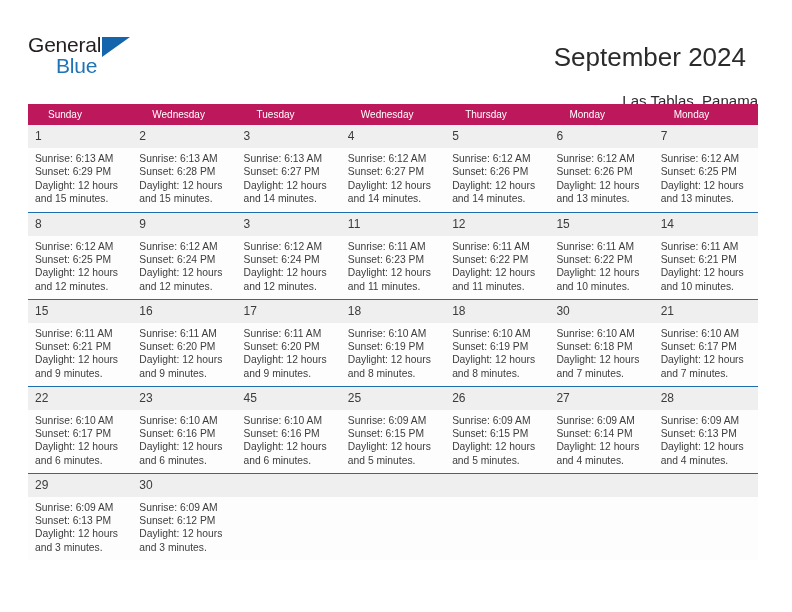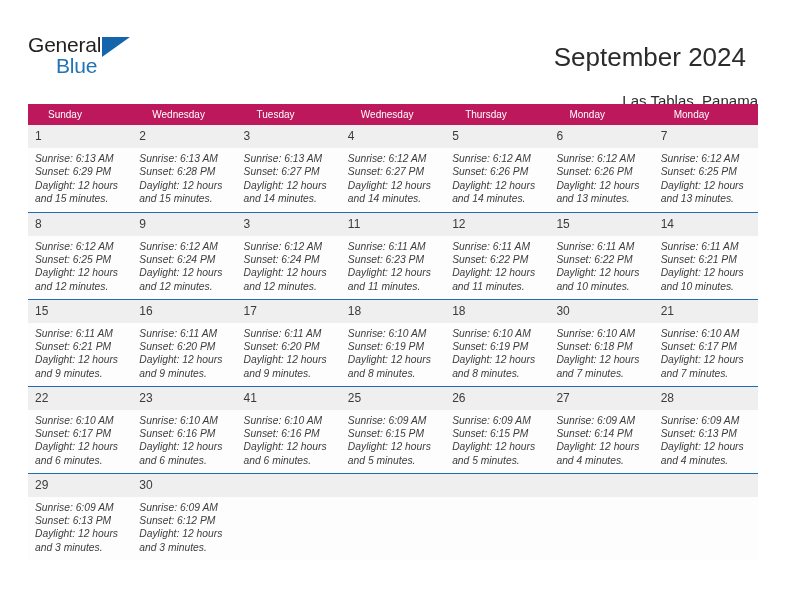--- a/index.html
+++ b/index.html
@@ -123,21 +123,20 @@
     line-height: 14px;
     padding: 4px 0 5px 7px;
     height: 23px;
   }
   .daynum.empty { color: transparent; }
   .details {
     padding: 4px 6px 0 7px;
     font-size: 10.3px;
     line-height: 13.4px;
     color: #3d3d3d;
-    font-style: italic;
   }
   .details div { white-space: nowrap; }
   td.blank { background: #fdfdfd; }
   td.blank .daynum { background: #efeff0; }
 </style>
 </head>
 <body>
 
 <div class="page">
 
@@ -390,21 +389,21 @@
         <td>
           <div class="daynum">23</div>
           <div class="details">
             <div>Sunrise: 6:10 AM</div>
             <div>Sunset: 6:16 PM</div>
             <div>Daylight: 12 hours</div>
             <div>and 6 minutes.</div>
           </div>
         </td>
         <td>
-          <div class="daynum">41</div>
+          <div class="daynum">45</div>
           <div class="details">
             <div>Sunrise: 6:10 AM</div>
             <div>Sunset: 6:16 PM</div>
             <div>Daylight: 12 hours</div>
             <div>and 6 minutes.</div>
           </div>
         </td>
         <td>
           <div class="daynum">25</div>
           <div class="details">

